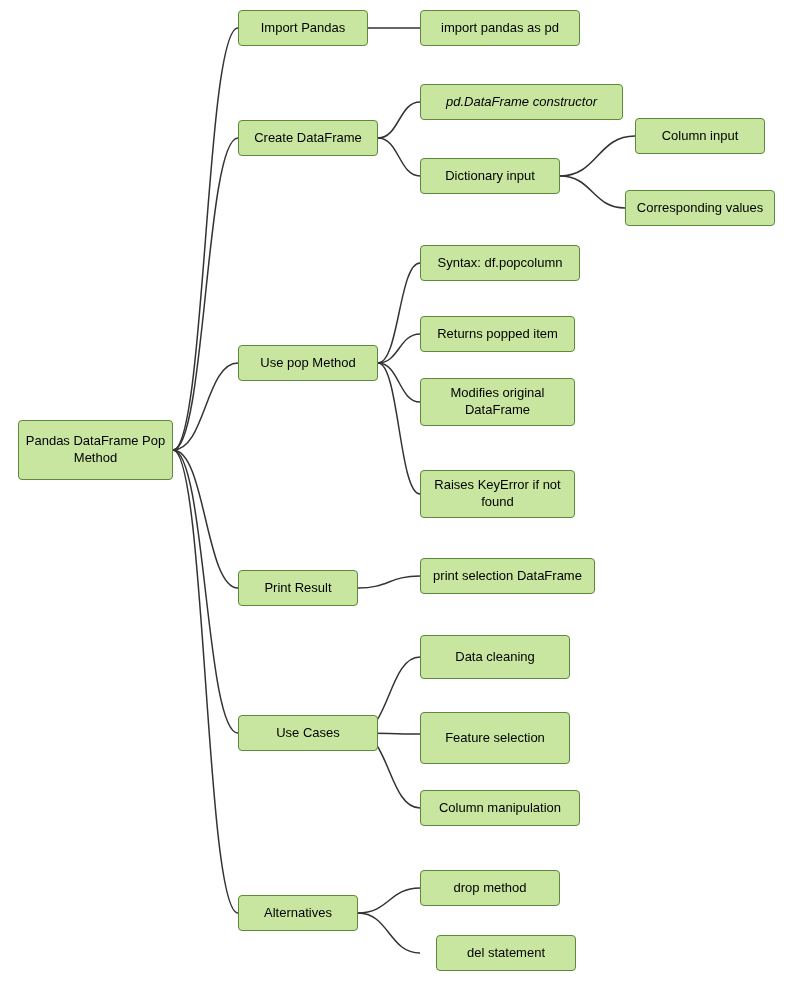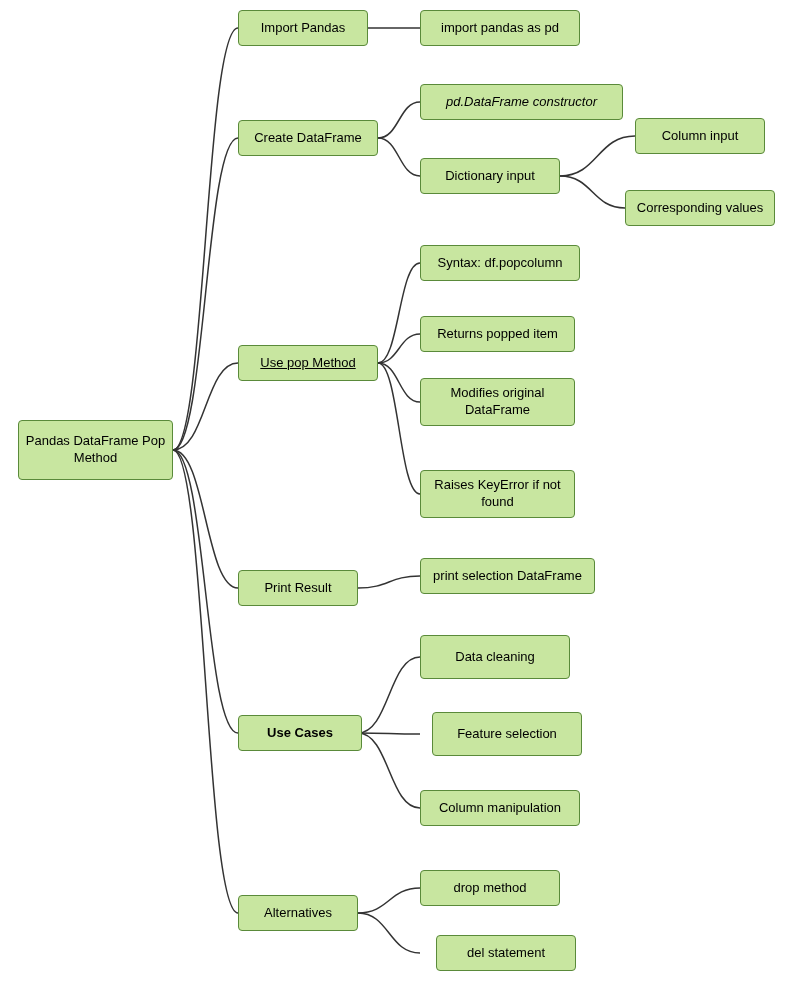--- a/index.html
+++ b/index.html
@@ -67,35 +67,35 @@
       <path d="M 358 733 C 389 733, 389 734, 420 734"></path>
       <path d="M 358 733 C 389 733, 389 808, 420 808"></path>
       <path d="M 358 913 C 389 913, 389 888, 420 888"></path>
       <path d="M 358 913 C 389 913, 389 953, 420 953"></path>
     </svg>
   <div id="nodes-container">
       <div class="node" style="left: 18px; top: 420px; width: 155px; height: 60px;">Pandas DataFrame Pop
 Method</div>
       <div class="node" style="left: 238px; top: 10px; width: 130px; height: 36px;">Import Pandas</div>
       <div class="node" style="left: 238px; top: 120px; width: 140px; height: 36px;">Create DataFrame</div>
-      <div class="node" style="left: 238px; top: 345px; width: 140px; height: 36px; text-decoration: underline;">Use pop Method</div>
+      <div class="node" style="left: 238px; top: 345px; width: 140px; height: 36px;">Use pop Method</div>
       <div class="node" style="left: 238px; top: 570px; width: 120px; height: 36px;">Print Result</div>
-      <div class="node" style="left: 238px; top: 715px; width: 124px; height: 36px; font-weight: bold;">Use Cases</div>
+      <div class="node" style="left: 238px; top: 715px; width: 140px; height: 36px;">Use Cases</div>
       <div class="node" style="left: 238px; top: 895px; width: 120px; height: 36px;">Alternatives</div>
       <div class="node" style="left: 420px; top: 10px; width: 160px; height: 36px;">import pandas as pd</div>
       <div class="node" style="left: 420px; top: 84px; width: 203px; height: 36px; font-style: italic;">pd.DataFrame constructor</div>
       <div class="node" style="left: 420px; top: 158px; width: 140px; height: 36px;">Dictionary input</div>
       <div class="node" style="left: 635px; top: 118px; width: 130px; height: 36px;">Column input</div>
       <div class="node" style="left: 625px; top: 190px; width: 150px; height: 36px;">Corresponding values</div>
       <div class="node" style="left: 420px; top: 245px; width: 160px; height: 36px;">Syntax: df.popcolumn</div>
       <div class="node" style="left: 420px; top: 316px; width: 155px; height: 36px;">Returns popped item</div>
       <div class="node" style="left: 420px; top: 378px; width: 155px; height: 48px;">Modifies original
 DataFrame</div>
       <div class="node" style="left: 420px; top: 470px; width: 155px; height: 48px;">Raises KeyError if not
 found</div>
       <div class="node" style="left: 420px; top: 558px; width: 175px; height: 36px;">print selection DataFrame</div>
       <div class="node" style="left: 420px; top: 635px; width: 150px; height: 44px;">Data cleaning</div>
-      <div class="node" style="left: 432px; top: 712px; width: 150px; height: 44px;">Feature selection</div>
+      <div class="node" style="left: 420px; top: 712px; width: 150px; height: 52px;">Feature selection</div>
       <div class="node" style="left: 420px; top: 790px; width: 160px; height: 36px;">Column manipulation</div>
       <div class="node" style="left: 420px; top: 870px; width: 140px; height: 36px;">drop method</div>
       <div class="node" style="left: 436px; top: 935px; width: 140px; height: 36px;">del statement</div>
     </div>
 </div>
 
 </body></html>

